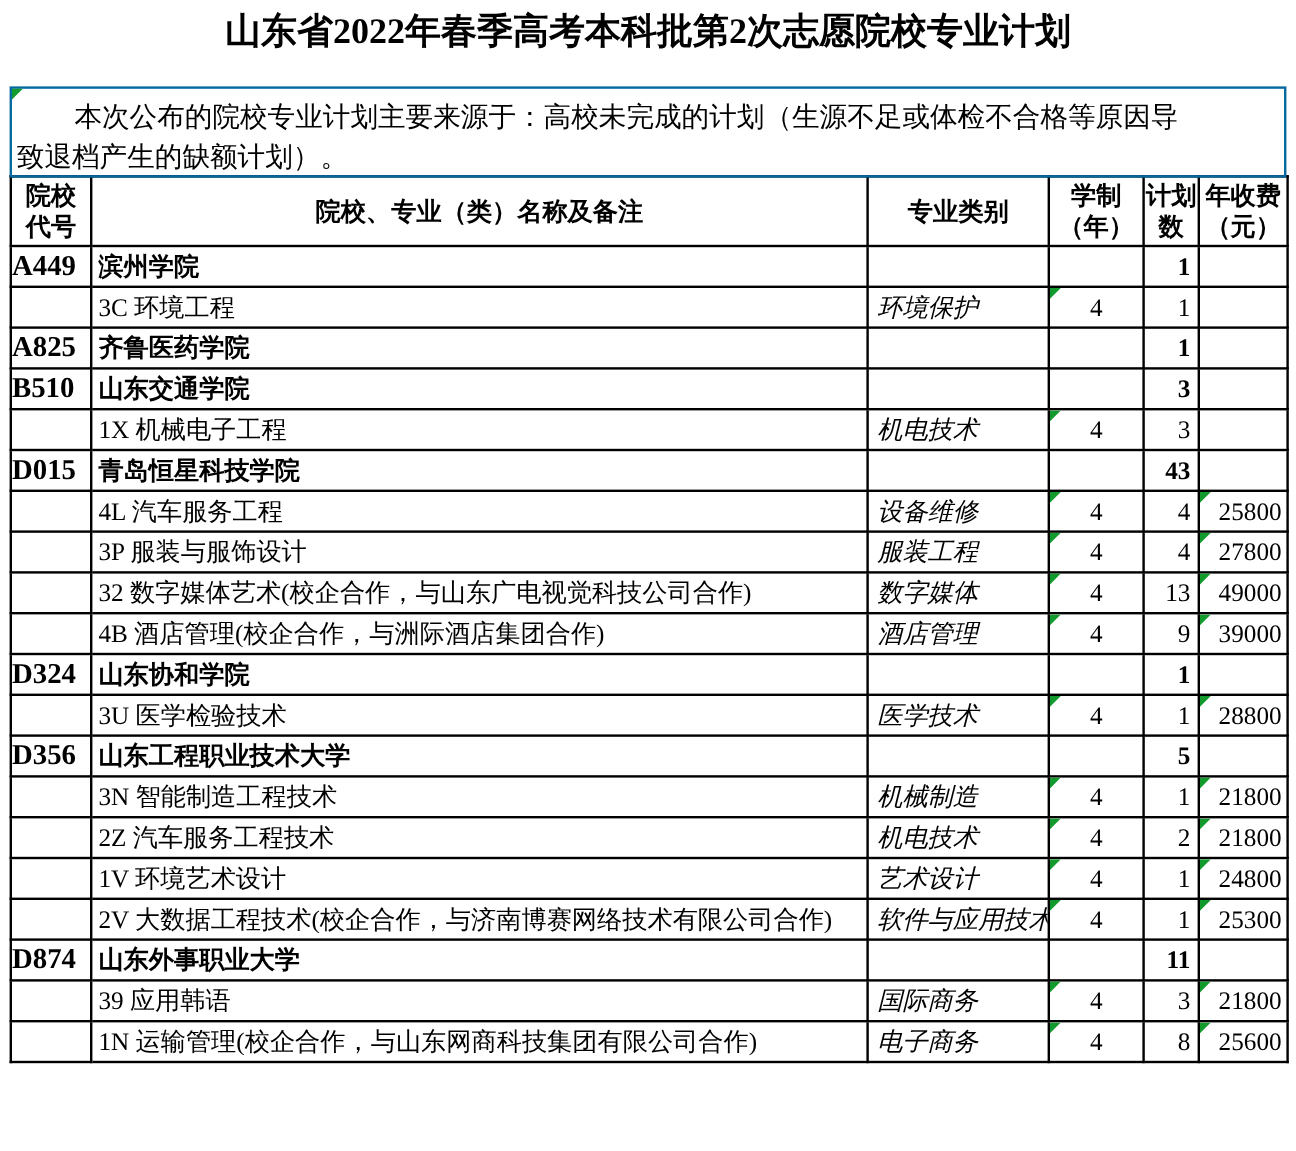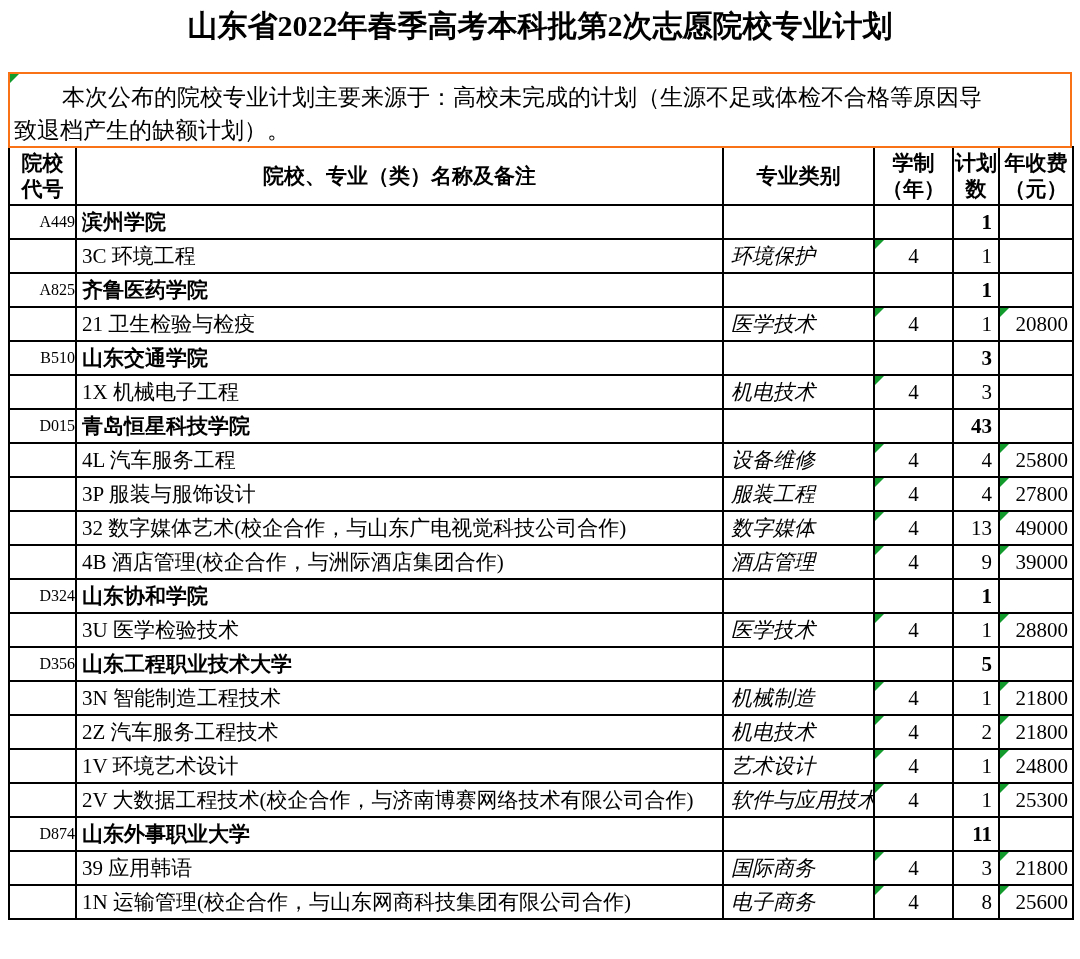--- a/index.html
+++ b/index.html
@@ -9,42 +9,42 @@
     position:relative;overflow:hidden;
   }
   .doc-title{
     position:absolute;top:6px;left:0;width:1080px;
     text-align:center;font-size:30px;font-weight:bold;
     letter-spacing:0px;white-space:nowrap;
   }
   .sheet{position:absolute;left:8px;top:72px;width:1064px;}
   .notice{
     box-sizing:border-box;width:1064px;height:76px;
-    border:2px solid #f97316;position:relative;
+    border:2px solid #0369a1;position:relative;
     font-size:23px;line-height:33px;padding:7px 6px 0 4px;
   }
   .notice-line1{margin-left:48px;}
   .corner-mark{
     position:absolute;top:0;left:0;width:0;height:0;
     border-top:9px solid var(--marker,#129b2c);
     border-right:9px solid transparent;
   }
   table.plan{
     border-collapse:collapse;table-layout:fixed;width:1064px;
     margin-top:-2px;
   }
   th,td{border:2px solid #000;overflow:hidden;white-space:nowrap;padding:0;}
   th{
     font-size:21px;font-weight:bold;text-align:center;vertical-align:middle;
     white-space:pre-line;line-height:26px;
   }
   thead tr{height:58px;}
   tbody tr{height:34px;}
   td{font-size:21px;vertical-align:middle;position:relative;}
-  .cell-code{text-align:right;font-weight:normal;font-size:16px;}
+  .cell-code{text-align:left;font-weight:bold;font-size:24px;}
   .cell-name{padding-left:5px;}
   tr.institution .cell-name{font-weight:bold;}
   .cell-cat{padding-left:7px;font-style:italic;}
   .cell-years{text-align:center;}
   .cell-plan{text-align:right;padding-right:6px;}
   tr.institution .cell-plan{font-weight:bold;}
   .cell-fee{text-align:right;padding-right:4px;}
 </style>
 </head>
 <body>
@@ -99,28 +99,20 @@
           <td class="cell-fee"><span></span></td>
         </tr>
         <tr class="institution">
           <td class="cell-code"><span>A825</span></td>
           <td class="cell-name"><span>齐鲁医药学院</span></td>
           <td class="cell-cat"><span></span></td>
           <td class="cell-years"><span></span></td>
           <td class="cell-plan"><span>1</span></td>
           <td class="cell-fee"><span></span></td>
         </tr>
-        <tr class="major">
-          <td class="cell-code"><span></span></td>
-          <td class="cell-name"><span>21 卫生检验与检疫</span></td>
-          <td class="cell-cat"><span>医学技术</span></td>
-          <td class="cell-years"><span class="corner-mark"></span><span>4</span></td>
-          <td class="cell-plan"><span>1</span></td>
-          <td class="cell-fee"><span class="corner-mark"></span><span>20800</span></td>
-        </tr>
         <tr class="institution">
           <td class="cell-code"><span>B510</span></td>
           <td class="cell-name"><span>山东交通学院</span></td>
           <td class="cell-cat"><span></span></td>
           <td class="cell-years"><span></span></td>
           <td class="cell-plan"><span>3</span></td>
           <td class="cell-fee"><span></span></td>
         </tr>
         <tr class="major">
           <td class="cell-code"><span></span></td>

